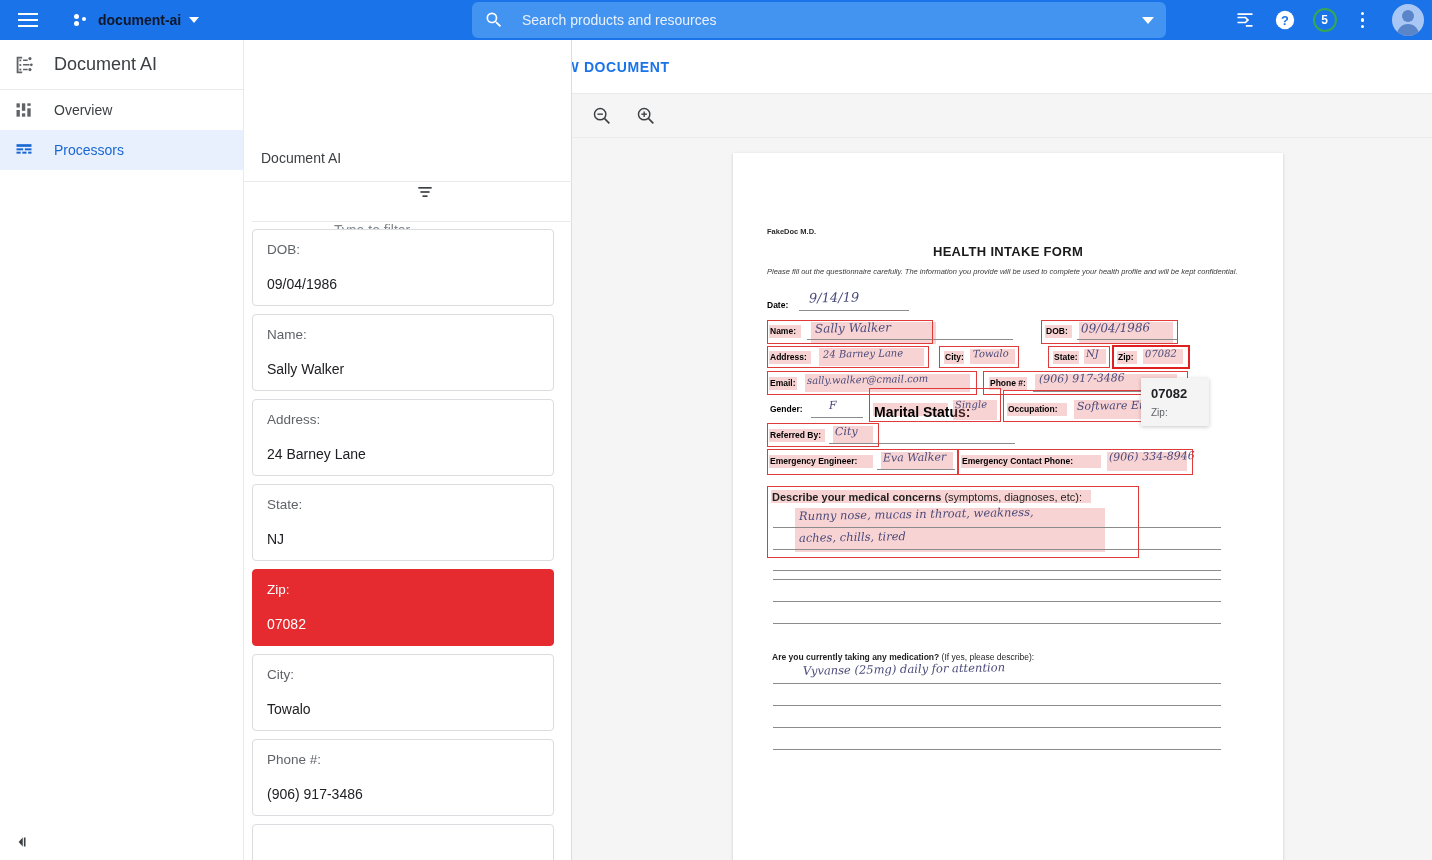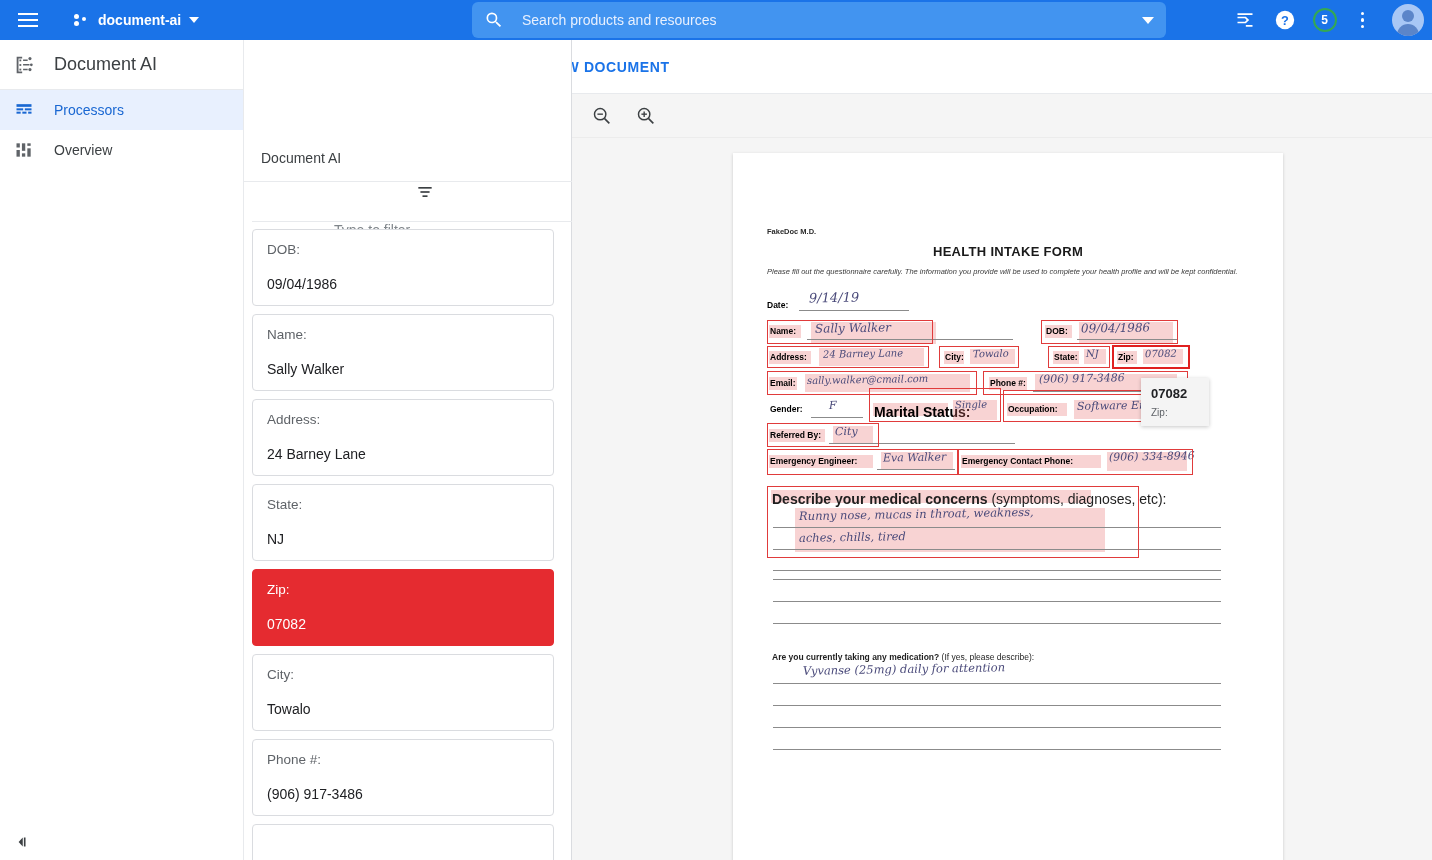--- a/index.html
+++ b/index.html
@@ -19,21 +19,21 @@
     justify-content: center; align-items: center; gap: 4px; cursor: pointer;
     margin-left: 6px;
   }
   .hamburger span { display: block; width: 20px; height: 2px; background: #fff; }
   .gcp-logo {
     color: #fff; font-size: 22px; letter-spacing: .1px; margin-left: 10px;
     white-space: nowrap; font-weight: 400;
   }
   .proj-chip {
     display: flex; align-items: center; gap: 8px; margin-left: 24px;
-    color: #ffffff; font-size: 14px; font-weight: bold; cursor: pointer;
+    color: #0f172a; font-size: 14px; font-weight: bold; cursor: pointer;
   }
   .proj-dots { position: relative; width: 16px; height: 14px; }
   .proj-dots i {
     position: absolute; background: #fff; border-radius: 50%;
     width: 5px; height: 5px; display: block;
   }
   .proj-dots i:nth-child(1) { left: 0; top: 1px; }
   .proj-dots i:nth-child(2) { left: 0; top: 8px; }
   .proj-dots i:nth-child(3) { left: 8px; top: 4px; width: 4px; height: 4px; }
   .caret-down {
@@ -249,48 +249,48 @@
         <rect x="7" y="16" width="2" height="2" fill="#5f6368"></rect>
         <path fill="#5f6368" d="M11 6h5v1.6h-5zM11 11h7v1.6h-7zM11 16h5v1.6h-5z"></path>
         <circle cx="18.5" cy="5" r="1.7" fill="#5f6368"></circle>
         <circle cx="20" cy="11.8" r="1.5" fill="#5f6368"></circle>
         <circle cx="18.5" cy="17" r="1.7" fill="#5f6368"></circle>
       </svg>
     </span>
     <span class="title">Document AI</span>
   </div>
 
+  <div class="nav-item">
+    <span class="nav-icon">
+      <svg width="20" height="20" viewBox="0 0 24 24">
+        <rect x="3" y="4" width="4" height="5" fill="#5f6368"></rect>
+        <rect x="3" y="12" width="4" height="8" fill="#5f6368"></rect>
+        <rect x="9.5" y="4" width="4" height="9" fill="#5f6368"></rect>
+        <rect x="9.5" y="16" width="4" height="4" fill="#5f6368"></rect>
+        <rect x="16" y="4" width="4" height="3" fill="#5f6368"></rect>
+        <rect x="16" y="10" width="4" height="10" fill="#5f6368"></rect>
+      </svg>
+    </span>
+    <span>Overview</span>
+  </div>
+
   <div class="nav-item active">
     <span class="nav-icon">
       <svg width="20" height="20" viewBox="0 0 24 24">
         <rect x="3" y="5" width="18" height="3.2" fill="#1967d2"></rect>
         <rect x="3" y="10" width="8" height="2.4" fill="#1967d2"></rect>
         <rect x="13" y="10" width="8" height="2.4" fill="#1967d2"></rect>
         <rect x="3" y="14" width="5" height="2.4" fill="#1967d2"></rect>
         <rect x="10" y="14" width="5" height="2.4" fill="#1967d2"></rect>
         <rect x="17" y="14" width="4" height="2.4" fill="#1967d2"></rect>
       </svg>
     </span>
     <span>Processors</span>
   </div>
 
-  <div class="nav-item">
-    <span class="nav-icon">
-      <svg width="20" height="20" viewBox="0 0 24 24">
-        <rect x="3" y="4" width="4" height="5" fill="#5f6368"></rect>
-        <rect x="3" y="12" width="4" height="8" fill="#5f6368"></rect>
-        <rect x="9.5" y="4" width="4" height="9" fill="#5f6368"></rect>
-        <rect x="9.5" y="16" width="4" height="4" fill="#5f6368"></rect>
-        <rect x="16" y="4" width="4" height="3" fill="#5f6368"></rect>
-        <rect x="16" y="10" width="4" height="10" fill="#5f6368"></rect>
-      </svg>
-    </span>
-    <span>Overview</span>
-  </div>
-
   <div class="collapse-btn">
     <svg width="18" height="18" viewBox="0 0 24 24">
       <path fill="#3c4043" d="M13 6 7.5 12 13 18z"></path>
       <rect x="14.5" y="6" width="2.2" height="12" fill="#3c4043"></rect>
     </svg>
   </div>
 </div>
 
 <div class="analysis-header">
   <span class="back-arrow">
@@ -478,21 +478,21 @@
 
         <span class="hl" style="left:194px;top:3px;width:140px;height:13px;"></span>
         <span class="lbl" style="left:195px;top:4px;font-size:8.5px;">Emergency Contact Phone:</span>
         <span class="hl" style="left:340px;top:0px;width:80px;height:19px;"></span>
         <span class="hw" style="left:342px;top:-2px;font-size:11px;">(906) 334-8946</span>
         <span class="bx" style="left:190px;top:-3px;width:236px;height:26px;"></span>
       </div>
 
       <div style="position:relative;height:84px;margin-top:10px;">
         <span class="hl" style="left:4px;top:0px;width:320px;height:13px;"></span>
-        <span style="position:absolute;left:5px;top:1px;font-size:14px;color:#1f1f1f;">
+        <span style="position:absolute;left:5px;top:1px;font-size:11px;color:#1f1f1f;">
           <b>Describe your medical concerns</b><span> (symptoms, diagnoses, etc):</span>
         </span>
         <span class="hl" style="left:28px;top:18px;width:310px;height:44px;"></span>
         <span class="line" style="left:6px;top:37px;width:448px;"></span>
         <span class="line" style="left:6px;top:59px;width:448px;"></span>
         <span class="hw" style="left:32px;top:17px;font-size:11.5px;">Runny nose, mucas in throat, weakness,</span>
         <span class="hw" style="left:32px;top:40px;font-size:11.5px;">aches, chills, tired</span>
         <span class="bx" style="left:0px;top:-4px;width:372px;height:72px;"></span>
         <span class="line" style="left:6px;top:80px;width:448px;"></span>
       </div>

